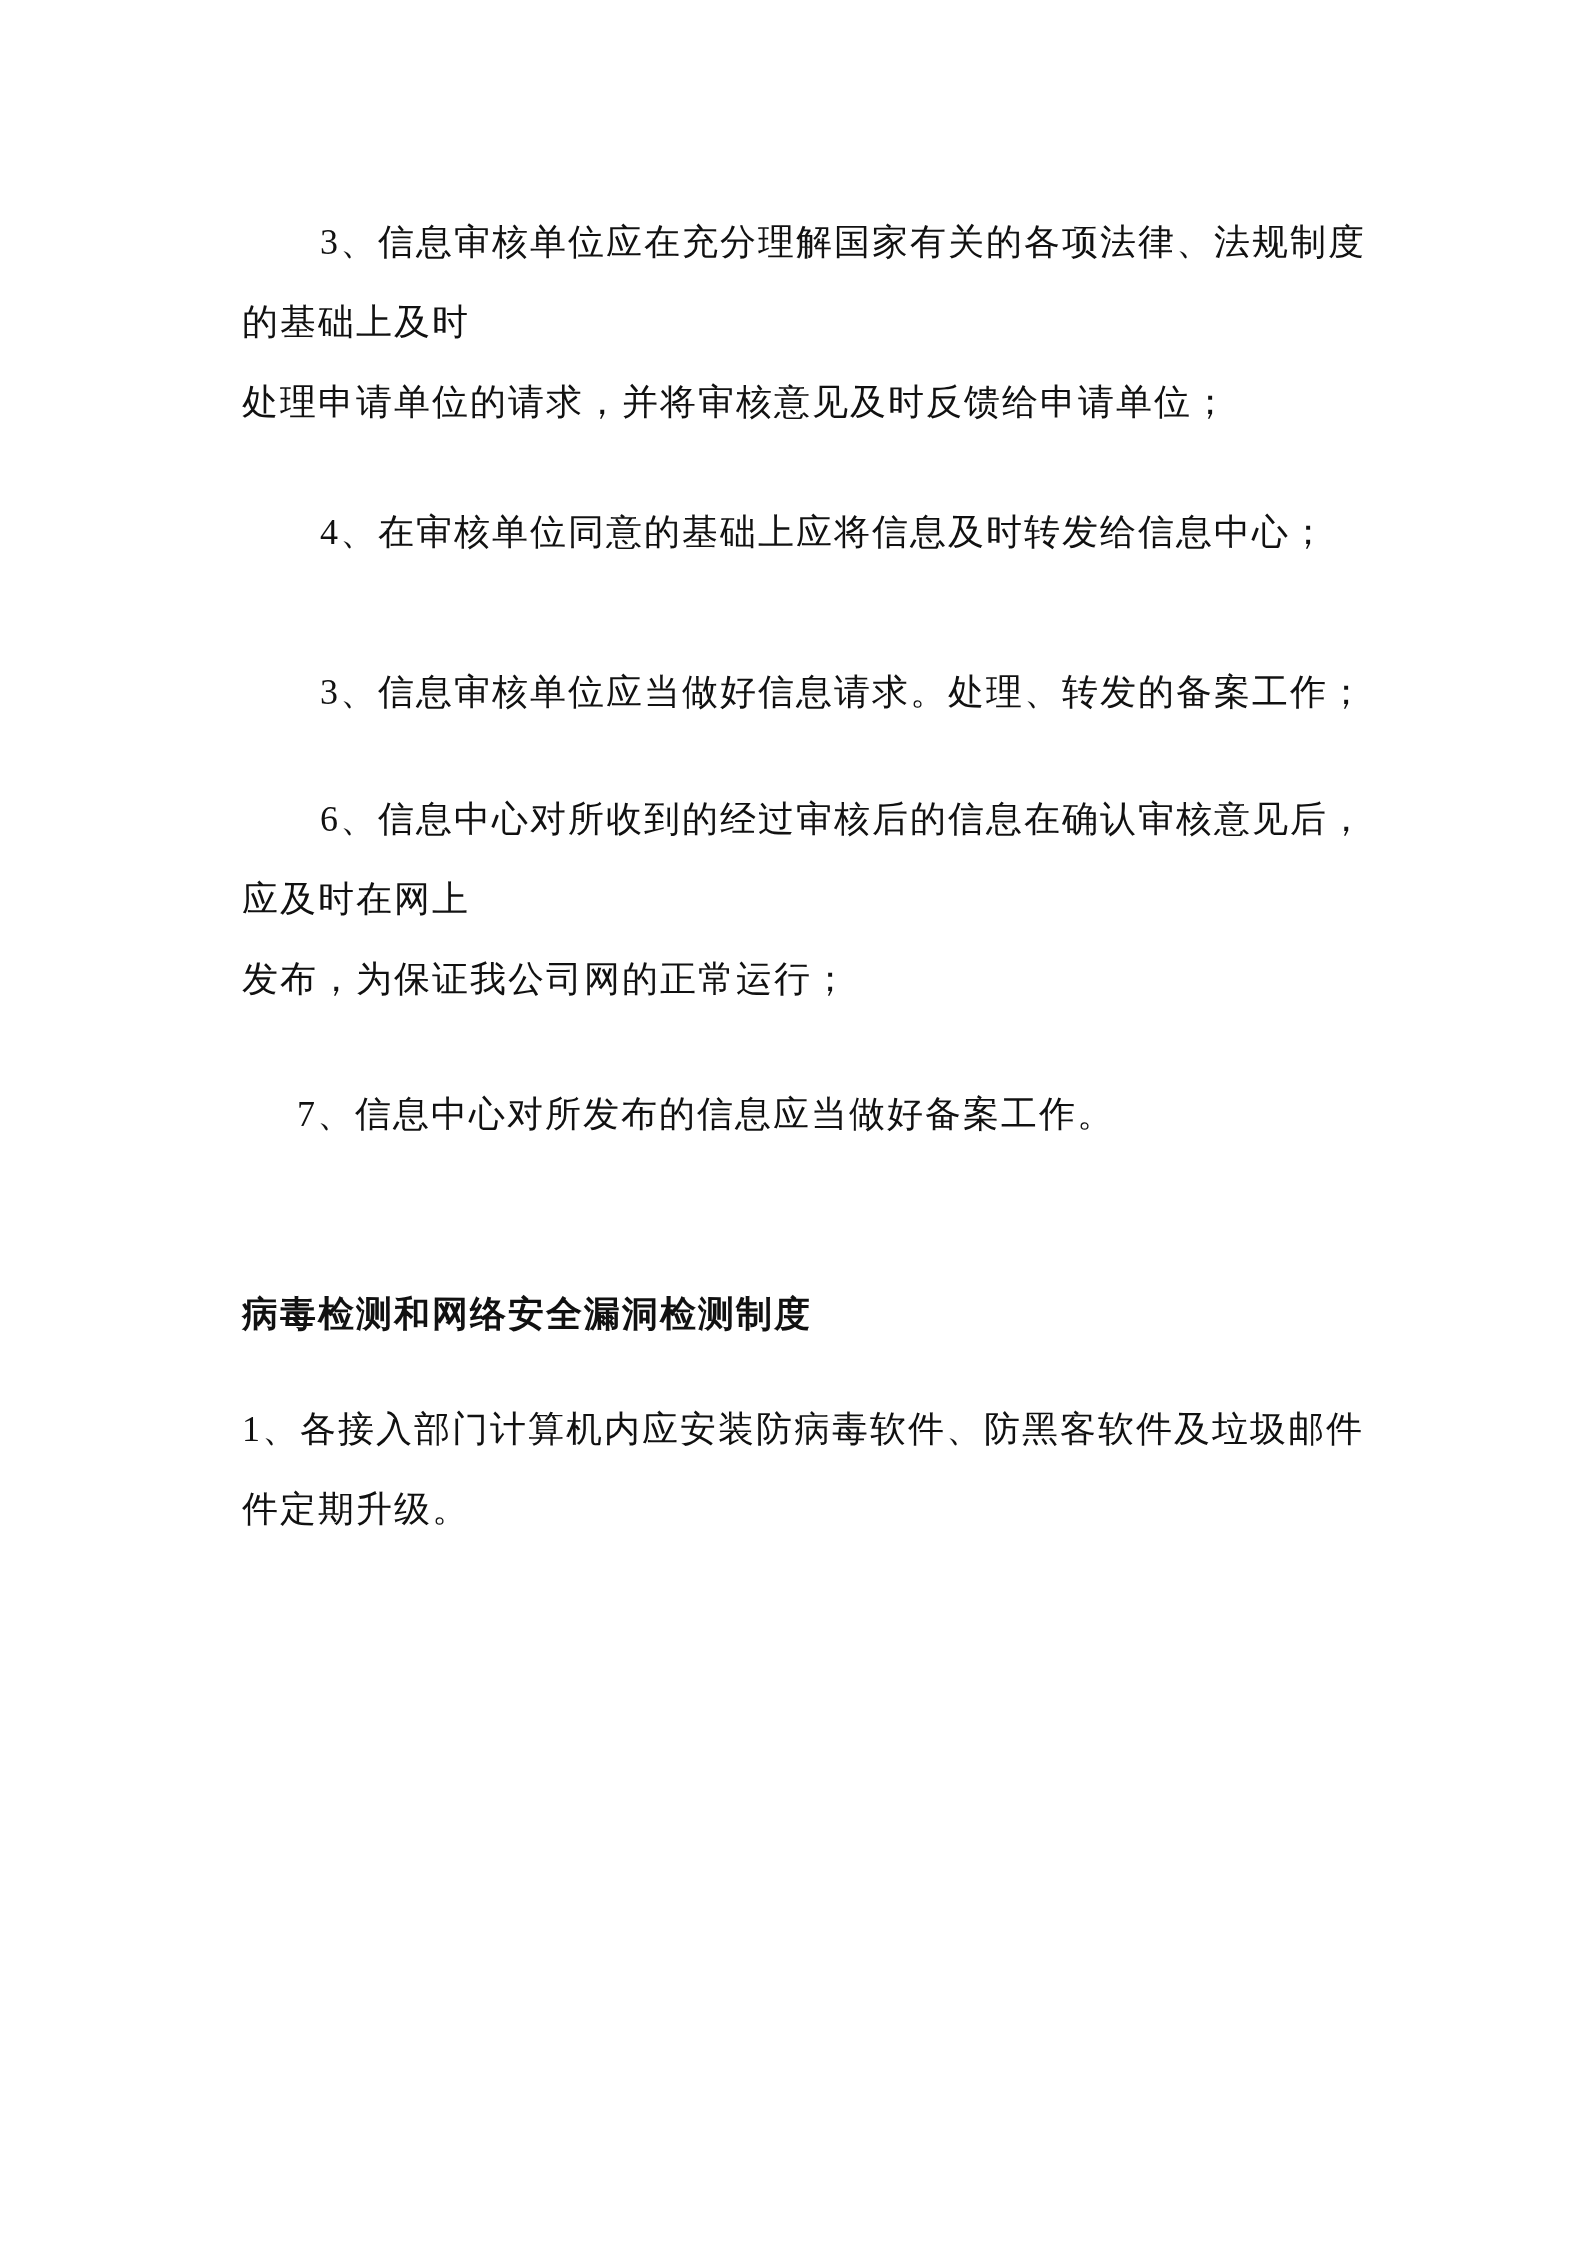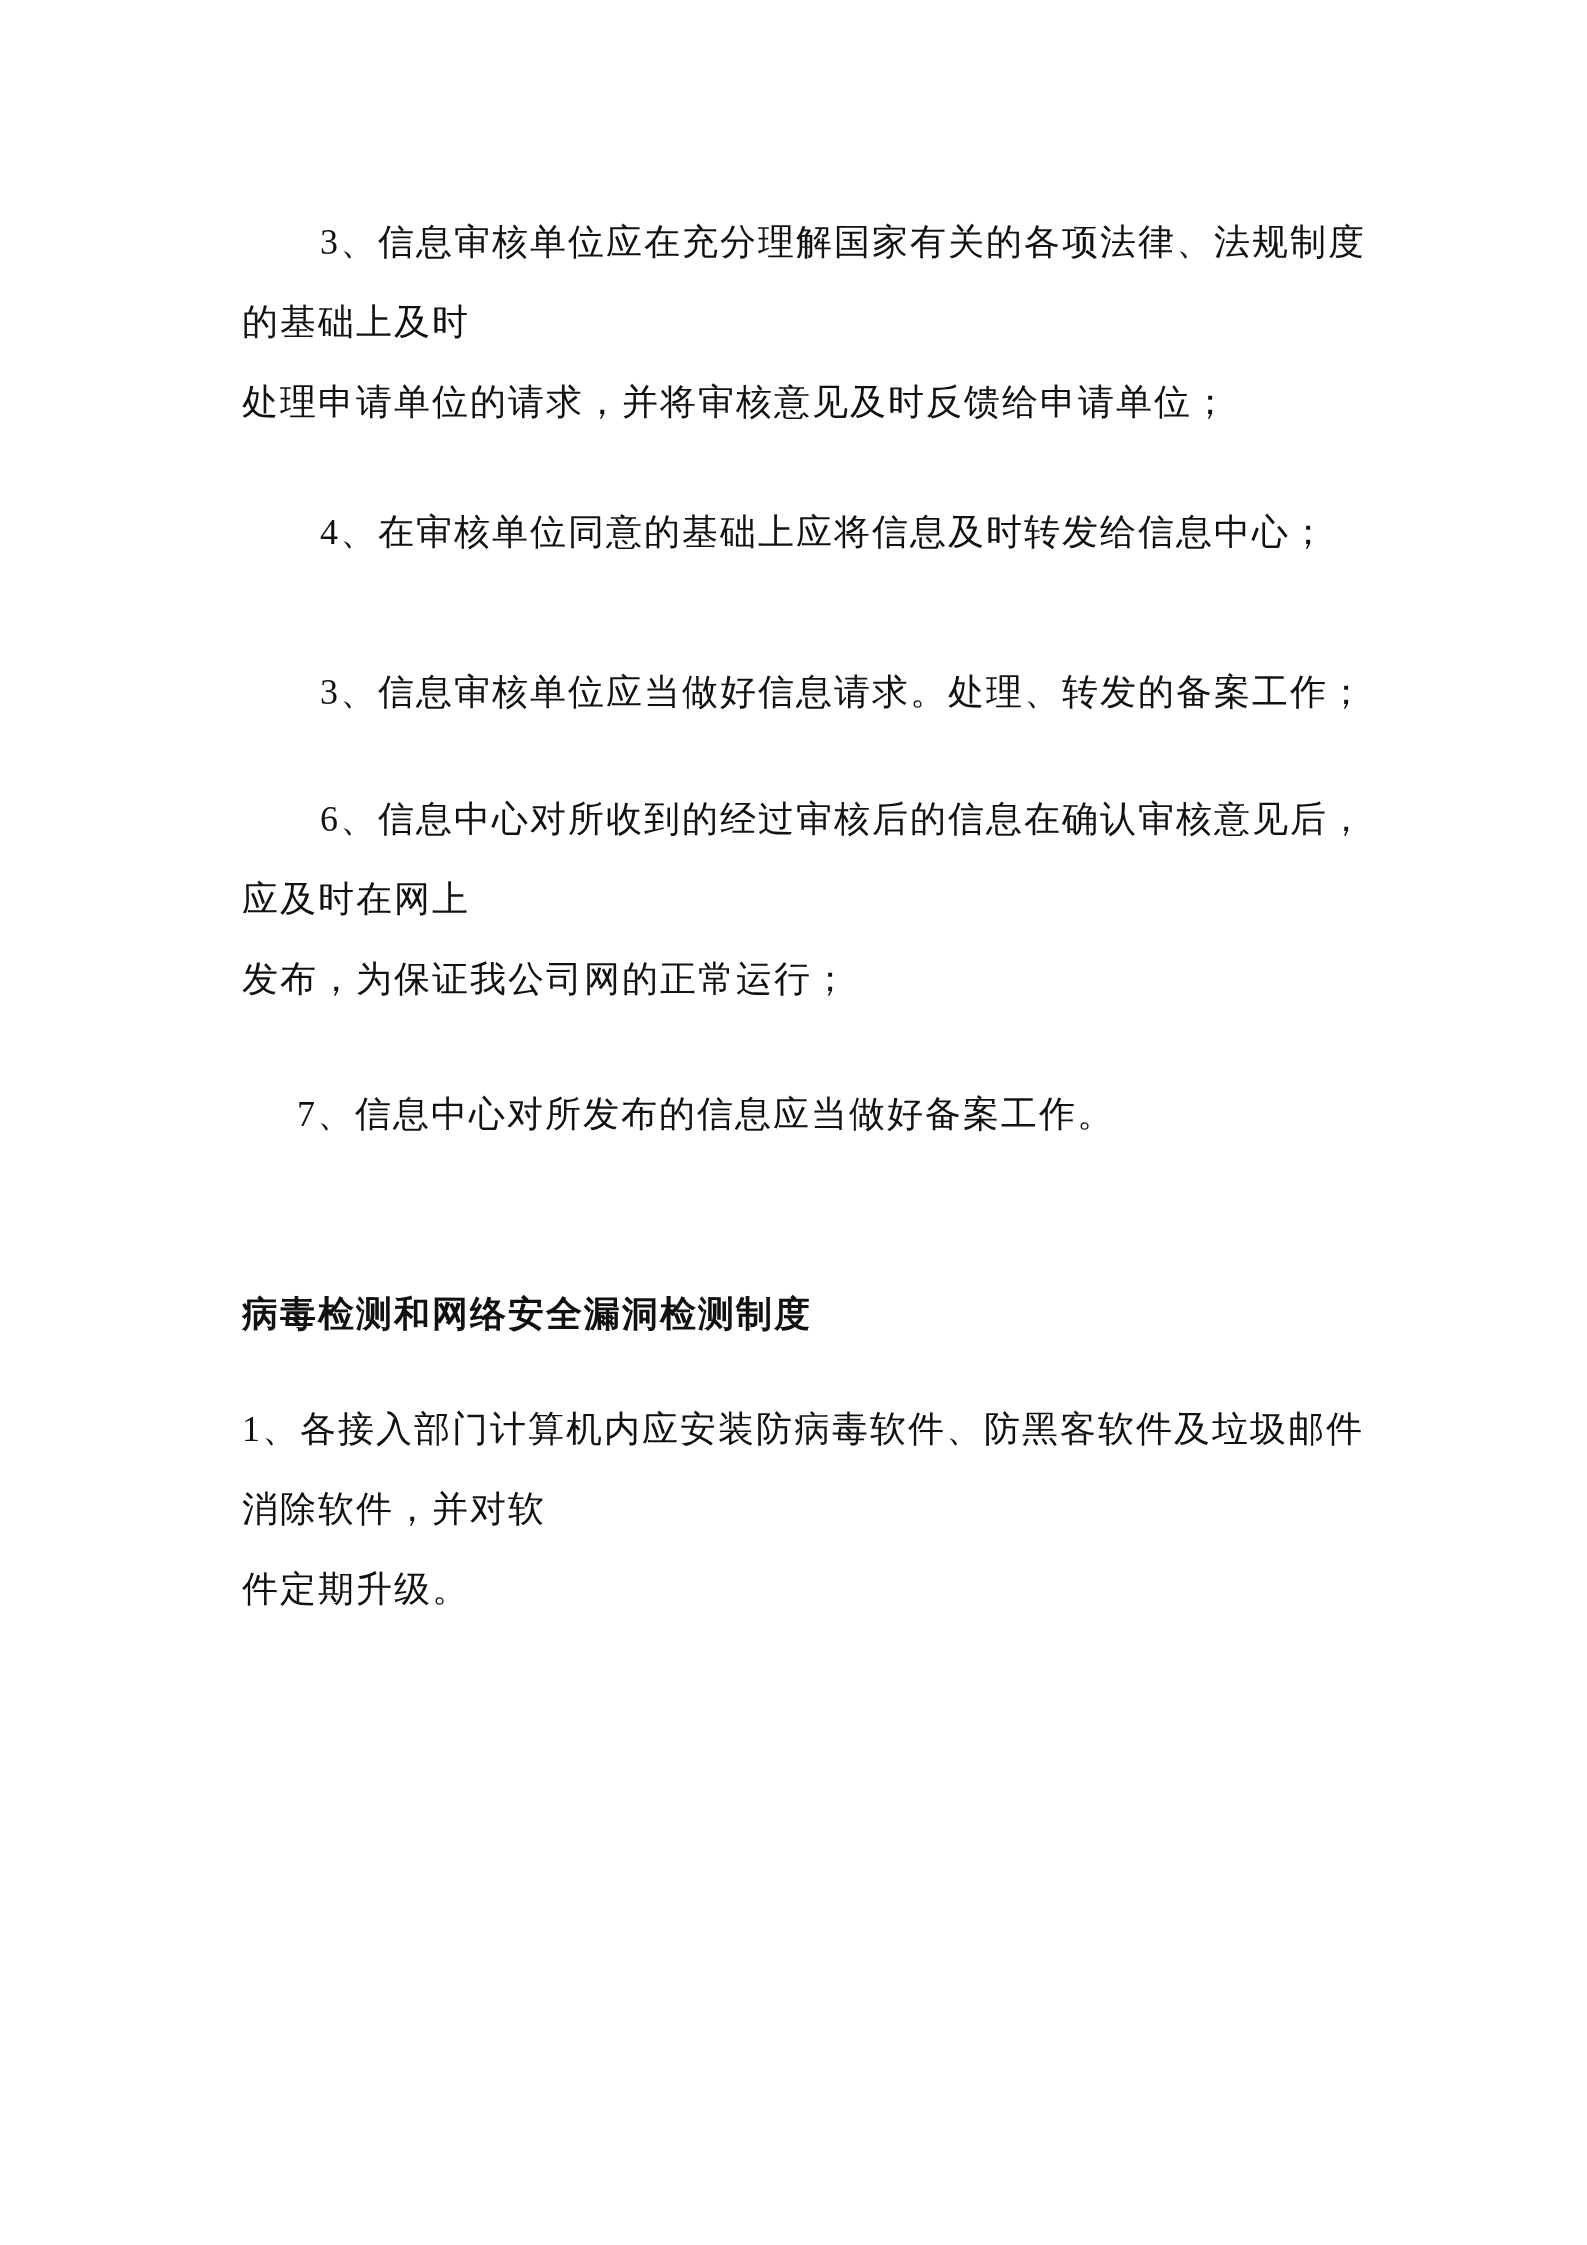--- a/index.html
+++ b/index.html
@@ -75,18 +75,17 @@
       <div class="line indent-sm">7、信息中心对所发布的信息应当做好备案工作。</div>
     </div>
 
     <div class="para section-heading">
       <div class="line">病毒检测和网络安全漏洞检测制度</div>
     </div>
 
 
     <div class="para para-7">
       <div class="line">1、各接入部门计算机内应安装防病毒软件、防黑客软件及垃圾邮件</div>
-      <div class="line">消除软件，并对软</div>
       <div class="line">件定期升级。</div>
     </div>
 
   </div>
 </div>
 
 </body></html>

